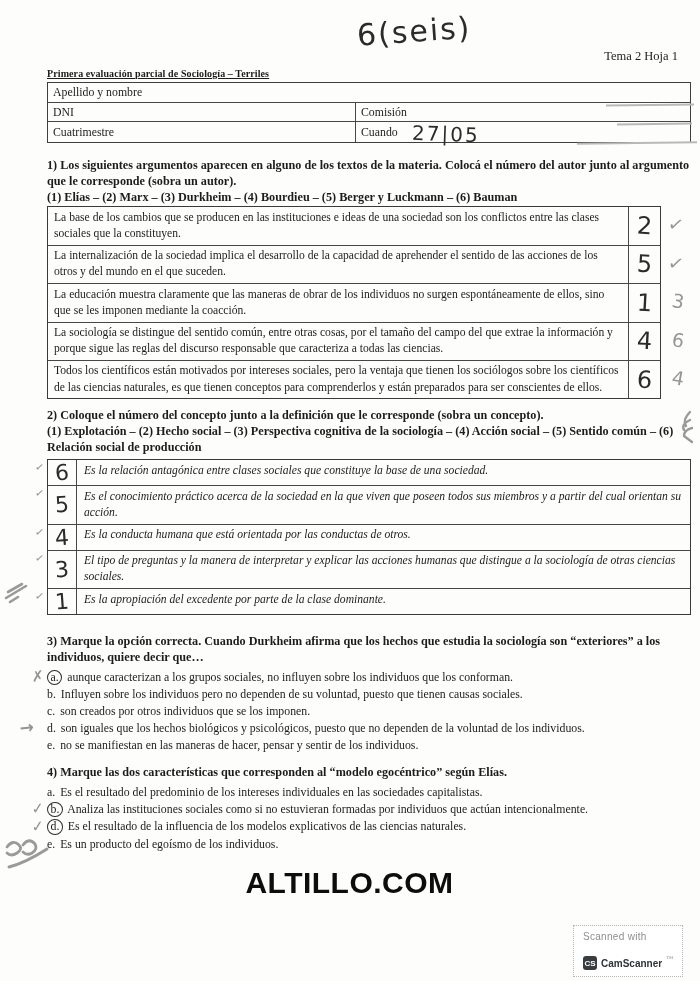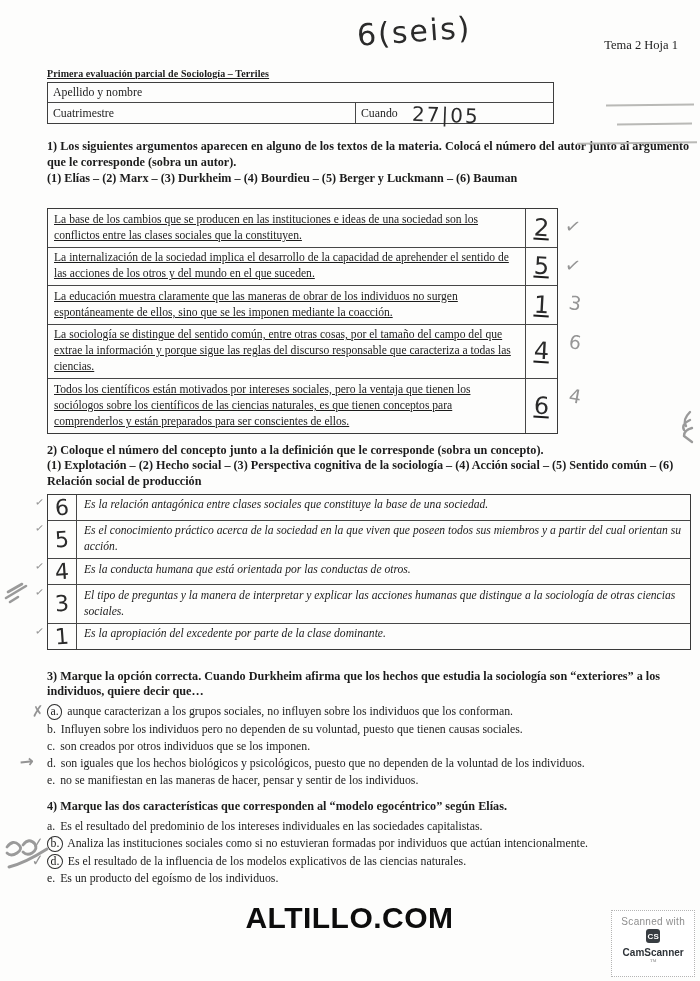--- a/index.html
+++ b/index.html
@@ -21,50 +21,50 @@
   }
   .grade {
     margin-left:310px;
     font-size:30px;
     transform:rotate(-4deg);
     height:46px;
     letter-spacing:2px;
   }
   .gray-hw { color:#969696; font-family:"DejaVu Sans", sans-serif; }
 
-  .tema { position:absolute; top:38px; right:22px; font-size:12.5px; }
+  .tema { position:absolute; top:49px; right:22px; font-size:12.5px; }
 
   .doc-title {
     font-size:10px; font-weight:bold;
     text-decoration:underline;
     margin-top:16px; margin-bottom:3px;
     letter-spacing:0.1px;
   }
 
   
-  .info-table { width:507px; border:1.7px solid #3e3e3e; font-size:11.8px; }
+  .info-table { width:644px; border:1.7px solid #3e3e3e; font-size:11.8px; }
   .info-row { display:flex; height:19px; align-items:center; border-top:1.4px solid #474747; }
   .info-row:first-child { border-top:none; }
   .info-cell { padding:1px 5px; height:100%; display:flex; align-items:center; }
   .info-left { width:308px; border-right:1.4px solid #474747; }
   .info-right { flex:1; }
   .info-row.single .info-left { border-right:none; width:100%; }
   .fecha-row { height:21px; }
   .fecha-val { font-size:20px; margin-left:14px; transform:rotate(2deg); position:relative; top:2px; letter-spacing:2px; }
   .ext-line { position:absolute; height:1.5px; background:#b9b9b6; }
   .ext1 { width:88px; right:6px; top:104px; transform:rotate(-0.8deg); }
   .ext2 { width:75px; right:8px; top:123px; transform:rotate(-0.6deg); }
   .ext3 { width:120px; right:3px; top:142px; transform:rotate(-0.7deg); }
 
   .q-head { font-size:12.2px; font-weight:bold; line-height:1.28; }
   .q1-head { margin-top:15px; width:660px; }
   .q-authors { font-size:12.2px; font-weight:bold; margin-top:1px; }
 
   
-  .tbl1 { width:511px; border:1.8px solid #3a3a3a; margin-top:22px; font-size:11.6px;text-decoration:underline; }
+  .tbl1 { width:614px; border:1.8px solid #3a3a3a; margin-top:1px; font-size:11.6px; }
   .t1row { display:flex; border-top:1.5px solid #474747; }
   .t1row:first-child { border-top:none; }
   .t1text { flex:1; padding:2.5px 6px; line-height:1.4; border-right:1.5px solid #474747; }
   .t1ans { width:31px; position:relative; display:flex; align-items:center; justify-content:center; }
   .t1ans .ans { font-size:24px; transform:rotate(3deg); }
   .t1ans .corr {
     position:absolute; right:-24px; top:6px;
     font-size:19px; transform:rotate(10deg);
   }
 
@@ -106,28 +106,28 @@
     font-family:"Liberation Sans", sans-serif;
     font-weight:bold;
     font-size:30px;
     letter-spacing:0.5px;
     color:#0d0d0d;
     padding-right:40px;
   }
 
   
   .badge {
-    position:absolute; right:5px; bottom:4px;
+    position:absolute; right:17px; bottom:4px;
     border:1.6px dotted #b5b5b5;
     background:#ffffff;
     padding:5px 9px 6px 9px;
     text-align:left;
   }
   .badge-line1 { font-family:"Liberation Sans", sans-serif; font-size:10px; color:#8e8e8e; letter-spacing:0.3px; }
-  .badge-line2 { display:flex; align-items:center; justify-content:center; margin-top:2px; gap:4px;flex-direction:column; }
+  .badge-line2 { display:flex; align-items:center; justify-content:center; margin-top:14px; gap:4px; }
   .cs-logo {
     width:14px; height:14px;
     background:#383d42; color:#ffffff;
     font-family:"Liberation Sans", sans-serif;
     font-size:8px; font-weight:bold;
     border-radius:3px;
     display:flex; align-items:center; justify-content:center;
   }
   .cs-name { font-family:"Liberation Sans", sans-serif; font-size:10px; font-weight:bold; color:#2e3338; }
   .cs-tm { font-size:7px; color:#8e8e8e; position:relative; top:-4px; }
@@ -149,20 +149,24 @@
   <div class="tema">Tema 2 Hoja 1</div>
 
   <div class="content">
     <div class="hw grade">6(seis)</div>
 
     <div class="doc-title">Primera evaluación parcial de Sociología – Terriles</div>
 
     <div class="info-table">
       <div class="info-row single">
         <div class="info-cell info-left">Apellido y nombre</div>
+      </div>
+      <div class="info-row">
+        <div class="info-cell info-left">DNI</div>
+        <div class="info-cell info-right">Comisión</div>
       </div>
       <div class="info-row fecha-row">
         <div class="info-cell info-left">Cuatrimestre</div>
         <div class="info-cell info-right">
           <span>Cuando</span>
           <span class="hw fecha-val">27|05</span>
         </div>
       </div>
     </div>
 

